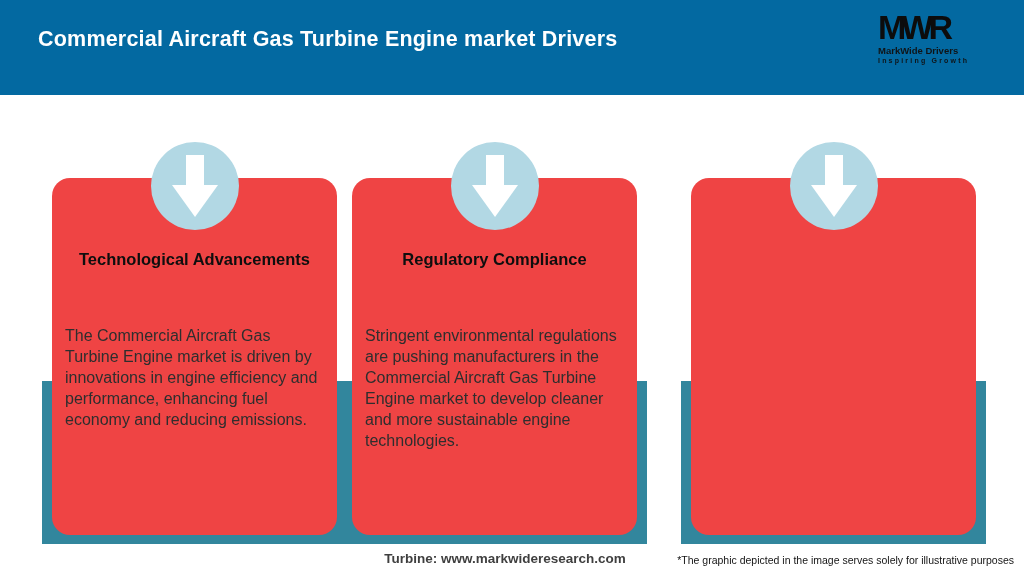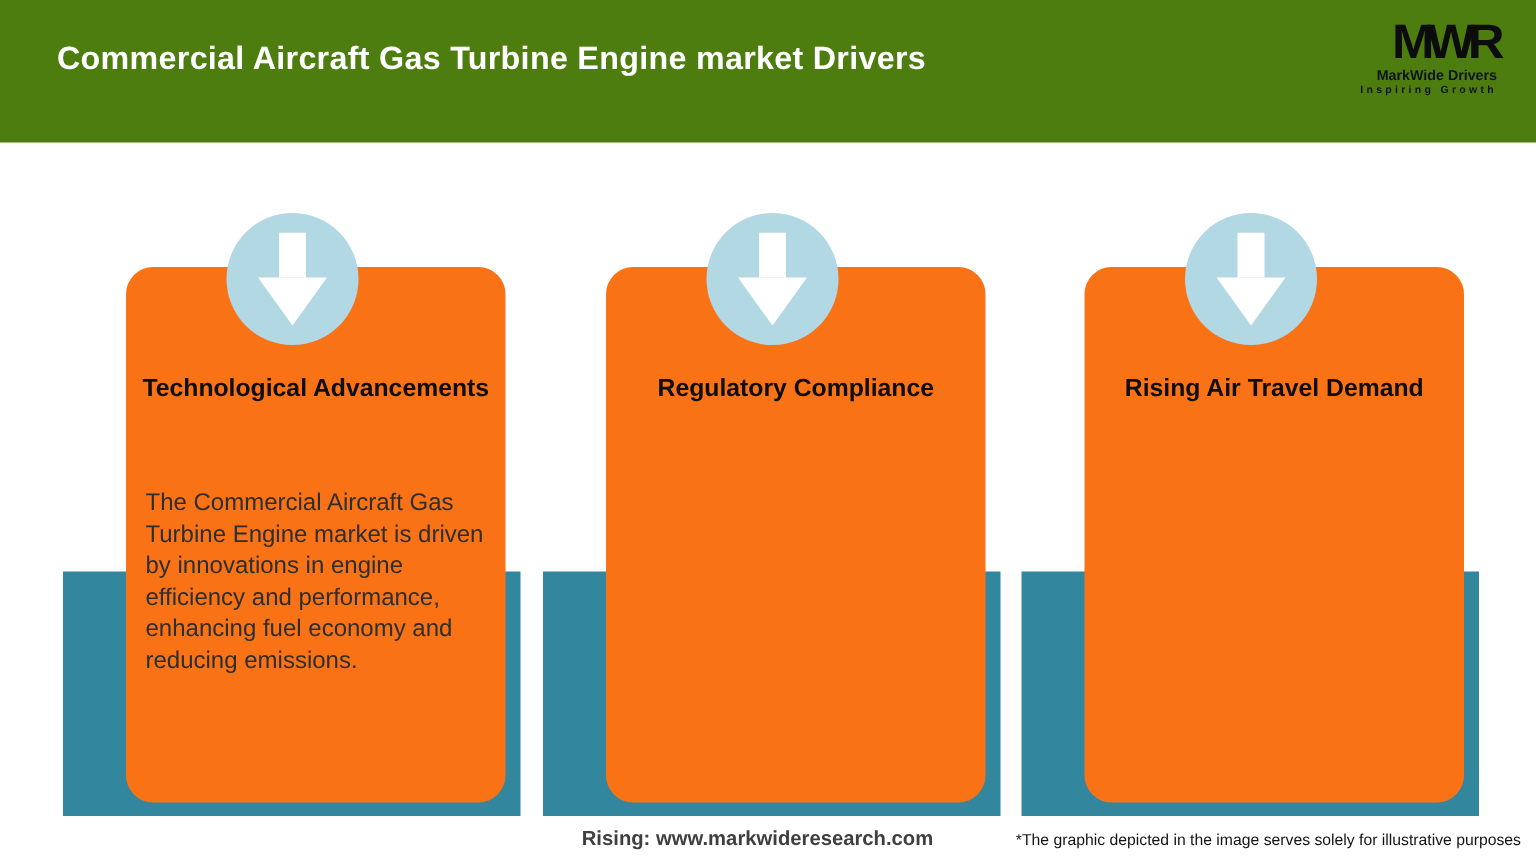--- a/index.html
+++ b/index.html
@@ -10,35 +10,35 @@
     height: 576px;
     background: #ffffff;
     overflow: hidden;
     font-family: "Liberation Sans", sans-serif;
   }
   
   .header {
     position: absolute;
     left: 0; top: 0;
     width: 1024px; height: 95px;
-    background: #4d7c0f;
+    background: #0369a1;
   }
   .page-title {
     position: absolute;
     left: 38px; top: 27px;
     font-size: 21.5px;
     font-weight: bold;
     color: #ffffff;
     letter-spacing: 0.2px;
   }
   .logo {
     position: absolute;
     right: 26px; top: 12px;
     width: 120px;
-    text-align: right;
+    text-align: left;
     color: #0c0c0c;
   }
   .logo-mark {
     font-size: 34px;
     font-weight: bold;
     letter-spacing: -5px;
     line-height: 32px;
     transform: scaleY(0.95);
     color: #0c0c0c;
   }
@@ -56,37 +56,36 @@
     color: #101417;
   }
   
   .column {
     position: absolute;
     top: 0;
     width: 285px;
     height: 576px;
   }
   .col-1 { left: 52px; }
-  .col-2 { left: 372px; }
+  .col-2 { left: 352px; }
   .col-3 { left: 691px; }
   .tray {
     position: absolute;
     left: -10px; right: -10px;
     top: 381px; height: 163px;
     background: #32869D;
     z-index: 1;
   }
   .card {
     position: absolute;
     left: 0; right: 0;
     top: 178px; height: 357px;
-    background: #f97316;
+    background: #ef4444;
     border-radius: 18px;
     z-index: 2;
-    margin-left: 32px;
   }
   .card-title {
     margin-top: 72px;
     padding: 0 10px;
     text-align: center;
     font-size: 16.5px;
     font-weight: bold;
     color: #0e0e0e;
   }
   .card-body {
@@ -156,42 +155,42 @@
             <polygon points="0,30 46,30 23,62" fill="#ffffff"></polygon>
           </svg>
       </span>
     </div>
   </div>
 
   <div class="column col-2">
     <div class="tray"></div>
     <div class="card">
       <div class="card-title">Regulatory Compliance</div>
+      <div class="card-body">Stringent environmental regulations are pushing manufacturers in the Commercial Aircraft Gas Turbine Engine market to develop cleaner and more sustainable engine technologies.</div>
     </div>
     <div class="circle">
       <span>
         <svg width="46" height="62" viewBox="0 0 46 62">
             <rect x="14" y="0" width="18" height="30" fill="#ffffff"></rect>
             <polygon points="0,30 46,30 23,62" fill="#ffffff"></polygon>
           </svg>
       </span>
     </div>
   </div>
 
   <div class="column col-3">
     <div class="tray"></div>
     <div class="card">
-      <div class="card-title">Rising Air Travel Demand</div>
     </div>
     <div class="circle">
       <span>
         <svg width="46" height="62" viewBox="0 0 46 62">
             <rect x="14" y="0" width="18" height="30" fill="#ffffff"></rect>
             <polygon points="0,30 46,30 23,62" fill="#ffffff"></polygon>
           </svg>
       </span>
     </div>
   </div>
 
-  <div class="footer-source">Rising: www.markwideresearch.com</div>
+  <div class="footer-source">Turbine: www.markwideresearch.com</div>
   <div class="footer-disclaimer">*The graphic depicted in the image serves solely for illustrative purposes</div>
 
 </div>
 
 </body></html>

